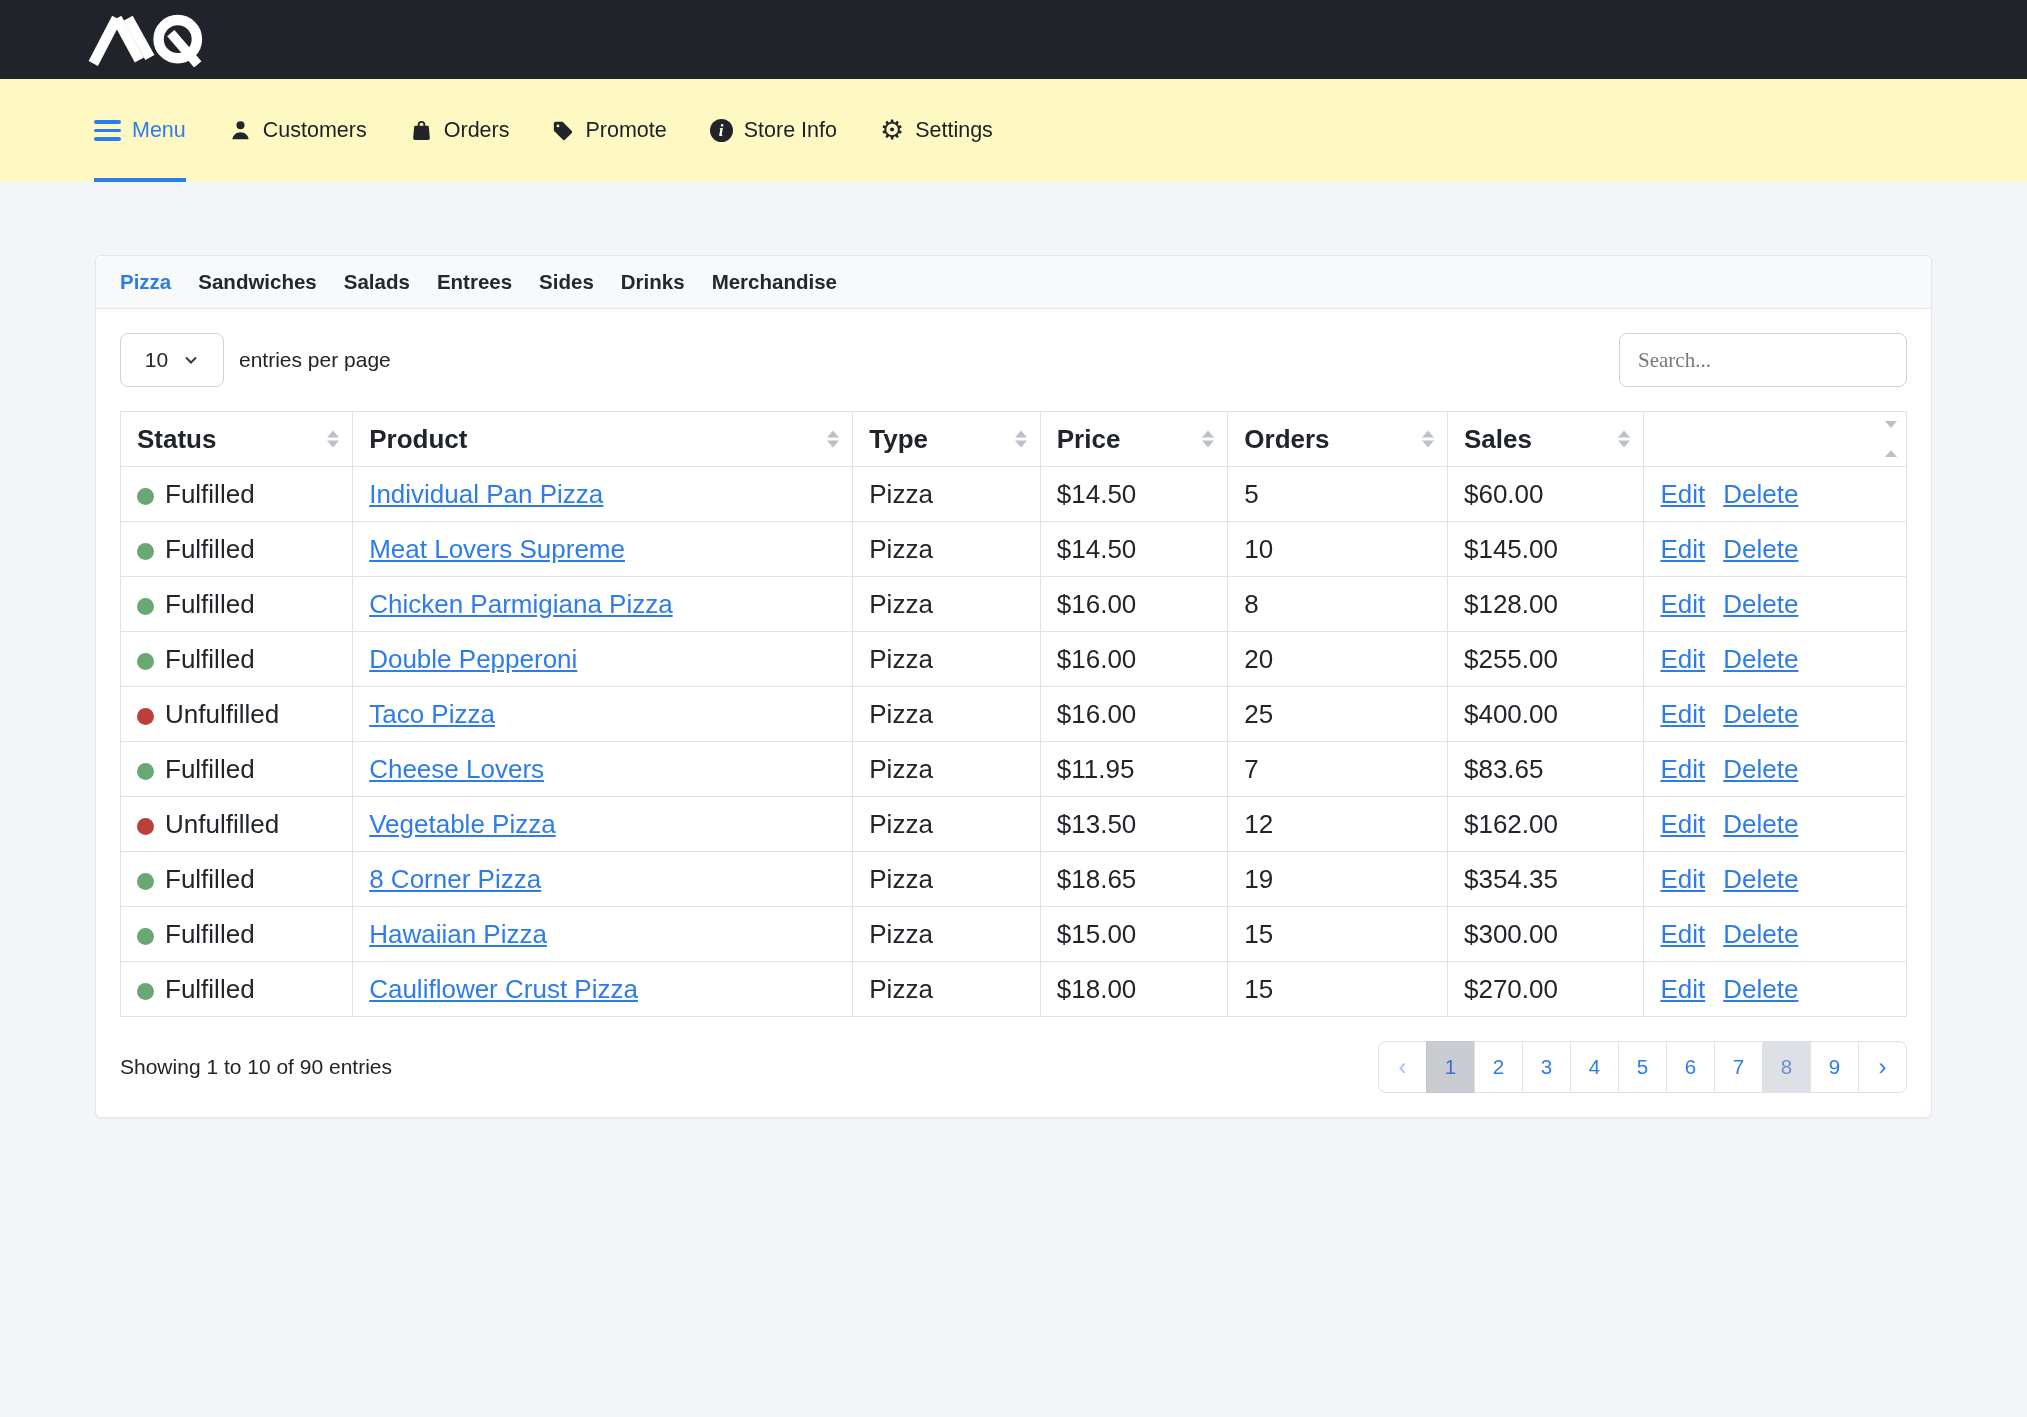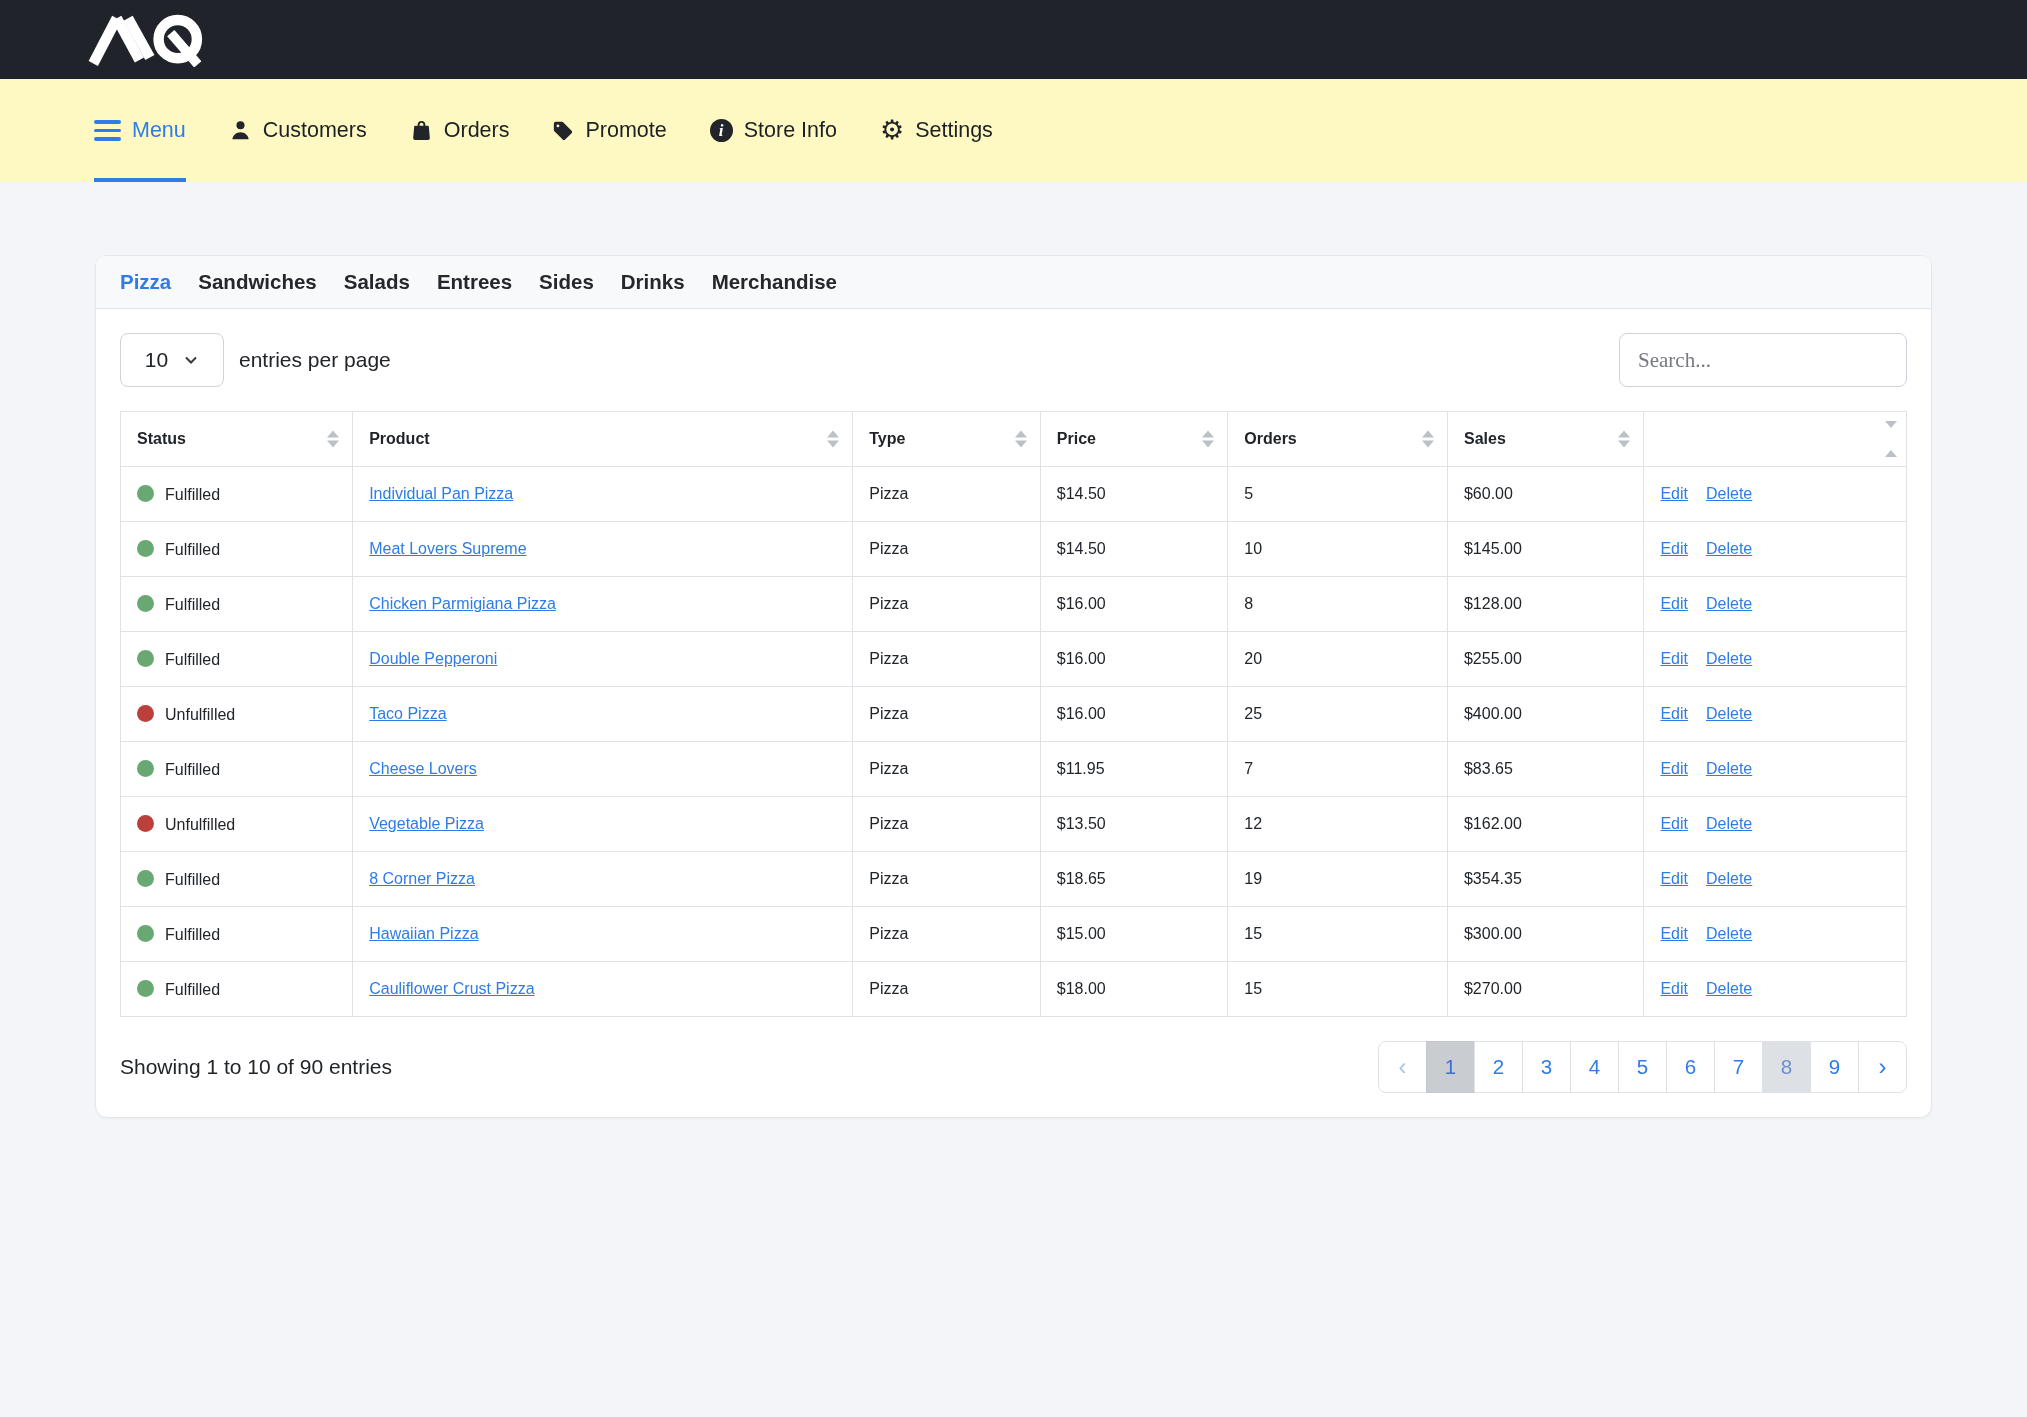--- a/index.html
+++ b/index.html
@@ -23,34 +23,34 @@
   
   .mainnav{background:#fef9c3;height:103px;display:flex;align-items:stretch;gap:43px;padding-left:94px}
   .nav-item{display:flex;align-items:center;gap:11px;font-size:21.5px;color:#1d2126;position:relative;cursor:pointer;white-space:nowrap}
   .nav-item.active{color:var(--accent)}
   .nav-item.active::after{content:"";position:absolute;left:0;right:0;bottom:0;height:4px;background:var(--accent)}
   .hamburger{display:flex;flex-direction:column;gap:5px;width:27px}
   .hamburger i{display:block;height:3.5px;background:var(--accent);border-radius:2px}
   .info-circle{width:23px;height:23px;border-radius:50%;background:#212529;color:#fff;display:flex;align-items:center;justify-content:center;font-family:"Liberation Serif",serif;font-style:italic;font-weight:700;font-size:17px}
   .gear-glyph{font-size:27px;line-height:1;color:#212529}
   
-  .card{position:absolute;left:95px;width:1837px;top:255px;background:#fff;border:1px solid #e3e6ea;border-radius:12px;box-shadow:0 1px 2px rgba(0,0,0,.04)}
+  .card{position:absolute;left:95px;width:1837px;top:255px;background:#fff;border:1px solid #e3e6ea;border-radius:6px;box-shadow:0 1px 2px rgba(0,0,0,.04)}
   .card-tabs{background:#f8f9fb;border-bottom:1px solid #e3e6ea;border-radius:9px 9px 0 0;padding:14px 24px;display:flex;gap:27px}
   .tab{font-size:20.5px;font-weight:700;color:#24272b;cursor:pointer;white-space:nowrap}
   .tab.active{color:var(--accent)}
   .card-body{padding:24px}
   
   .controls{display:flex;justify-content:space-between;align-items:center;margin-bottom:24px}
   .controls-left{display:flex;align-items:center;gap:15px}
   .select-box{width:104px;height:54px;border:1px solid #ced4da;border-radius:8px;display:flex;align-items:center;justify-content:center;gap:15px;font-size:21px;cursor:pointer;background:#fff}
   .controls-label{font-size:21px}
   .search-input{width:288px;height:54px;border:1px solid #ced4da;border-radius:8px;padding:0 18px;font-size:21px;font-family:Liberation Serif, serif;color:#212529;outline:none}
   .search-input::placeholder{color:#75797f}
   
-  table{width:100%;border-collapse:collapse;font-size:16px}
+  table{width:100%;border-collapse:collapse;font-size:26px}
   th,td{border:1px solid var(--border);height:55px;padding:0 16px;text-align:left;vertical-align:middle}
   th{font-weight:700;position:relative;cursor:pointer}
   .sort-icon{position:absolute;right:13px;top:50%;transform:translateY(-50%);display:flex;flex-direction:column;gap:3px}
   .sort-icon.far{gap:22px;right:9px}
   .tri-up{width:0;height:0;border-left:6px solid transparent;border-right:6px solid transparent;border-bottom:7px solid #bcc1c7}
   .tri-down{width:0;height:0;border-left:6px solid transparent;border-right:6px solid transparent;border-top:7px solid #bcc1c7}
   .dot{display:inline-block;width:17px;height:17px;border-radius:50%;margin-right:11px;vertical-align:-2px}
   .dot.green{background:var(--green)}
   .dot.red{background:var(--red)}
   a.link{color:var(--accent);text-decoration:underline;cursor:pointer}

